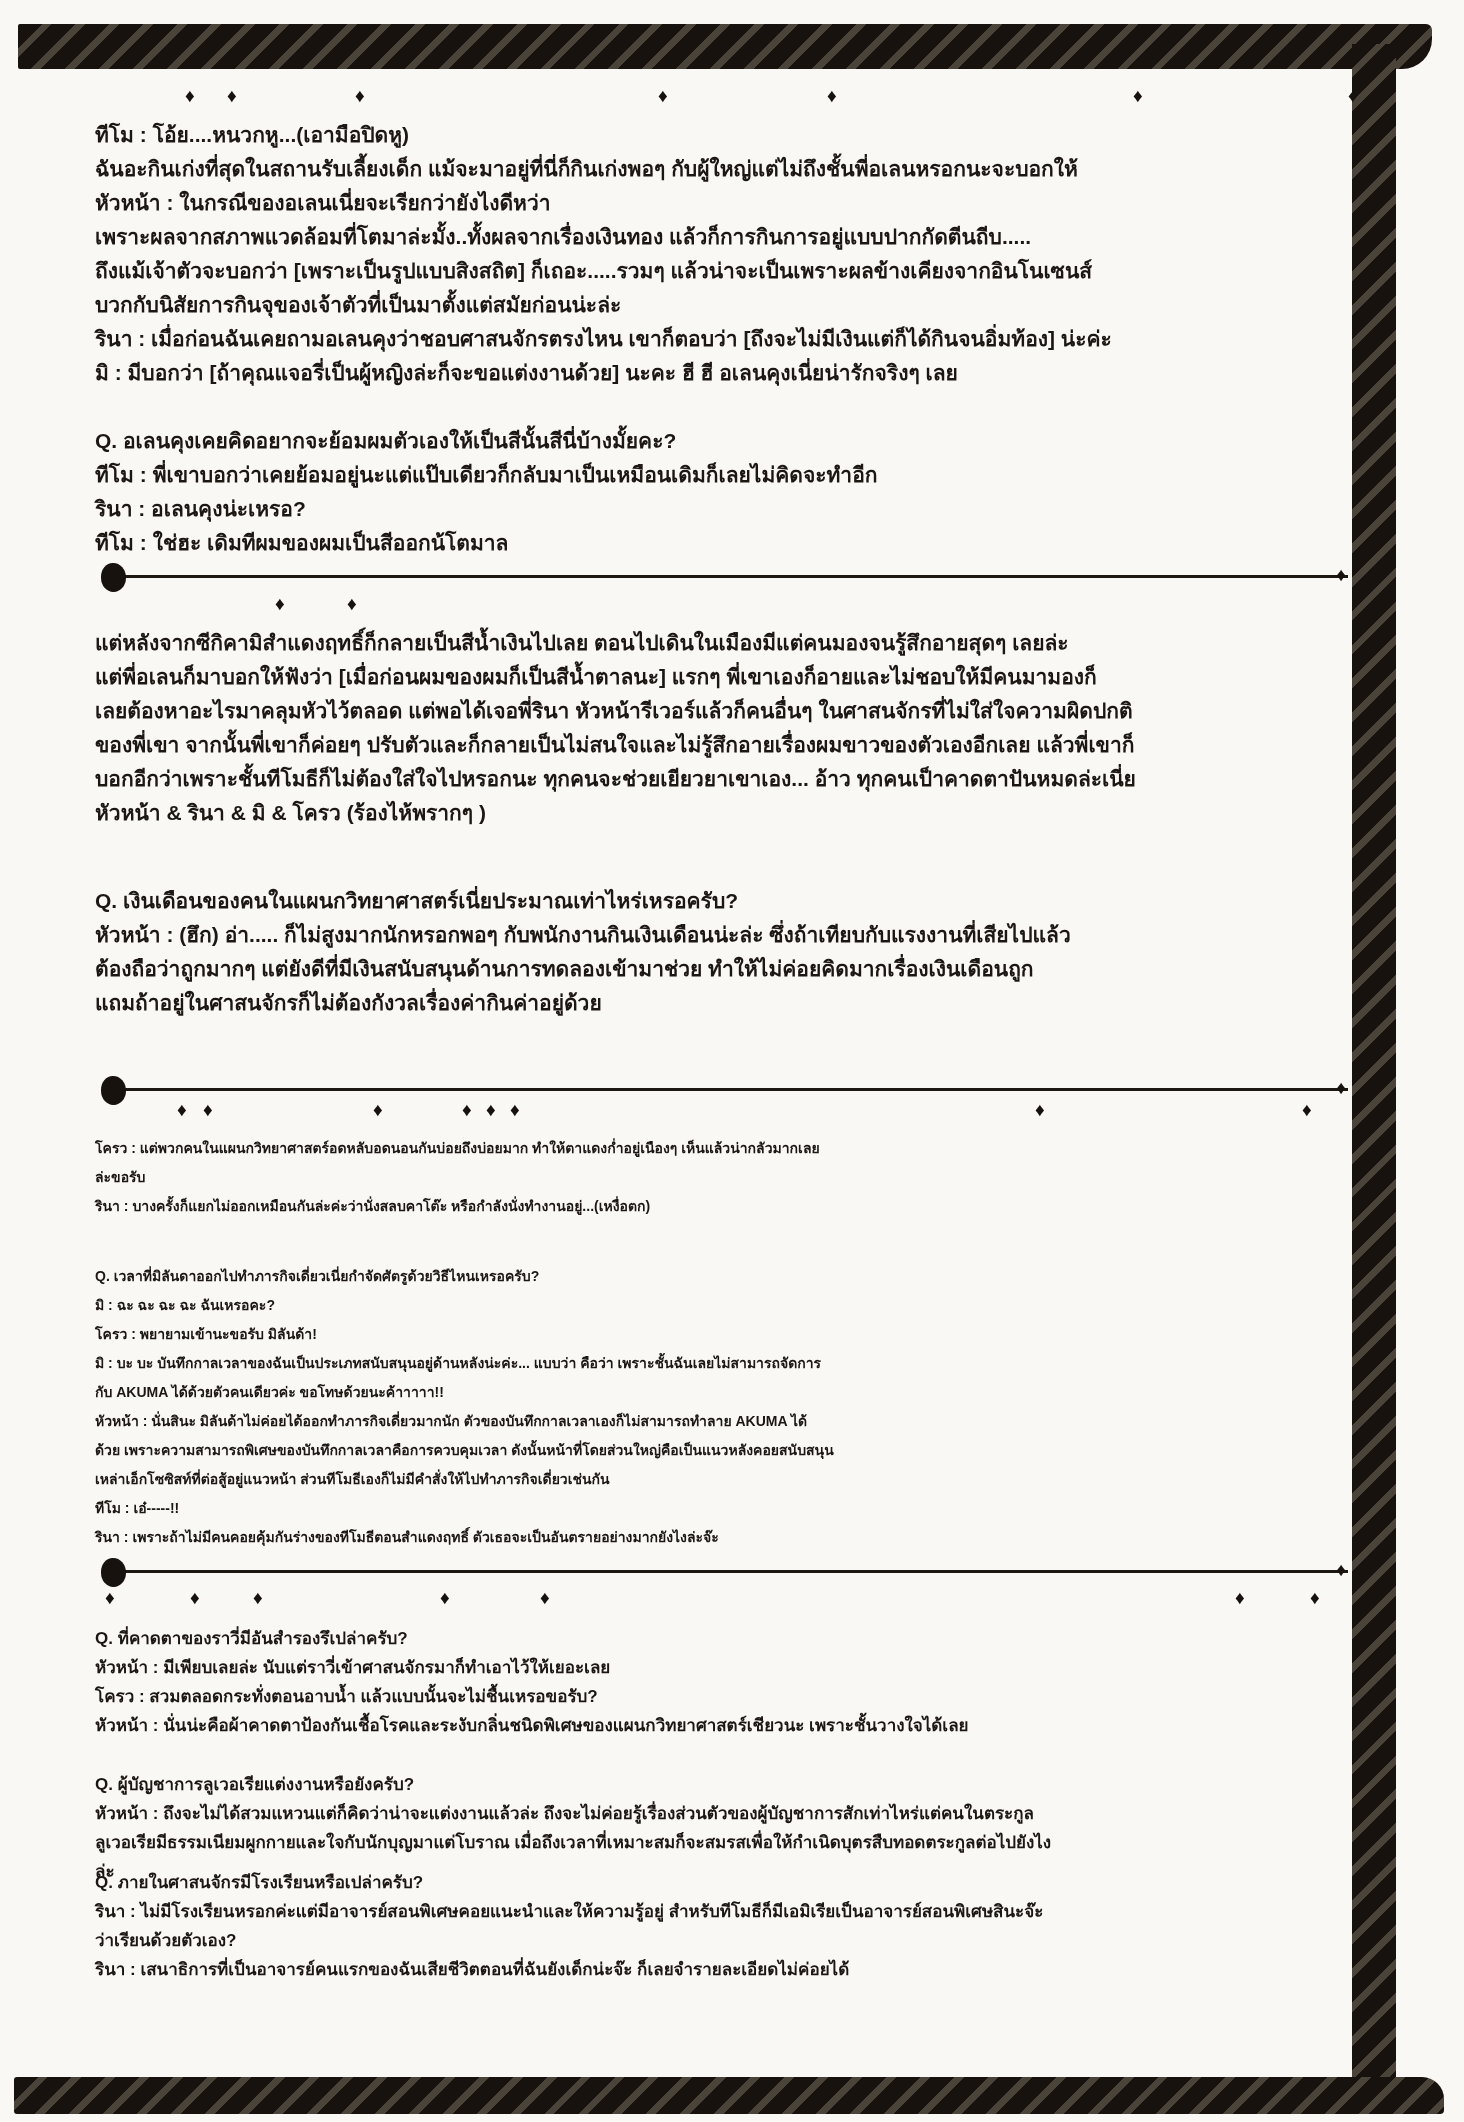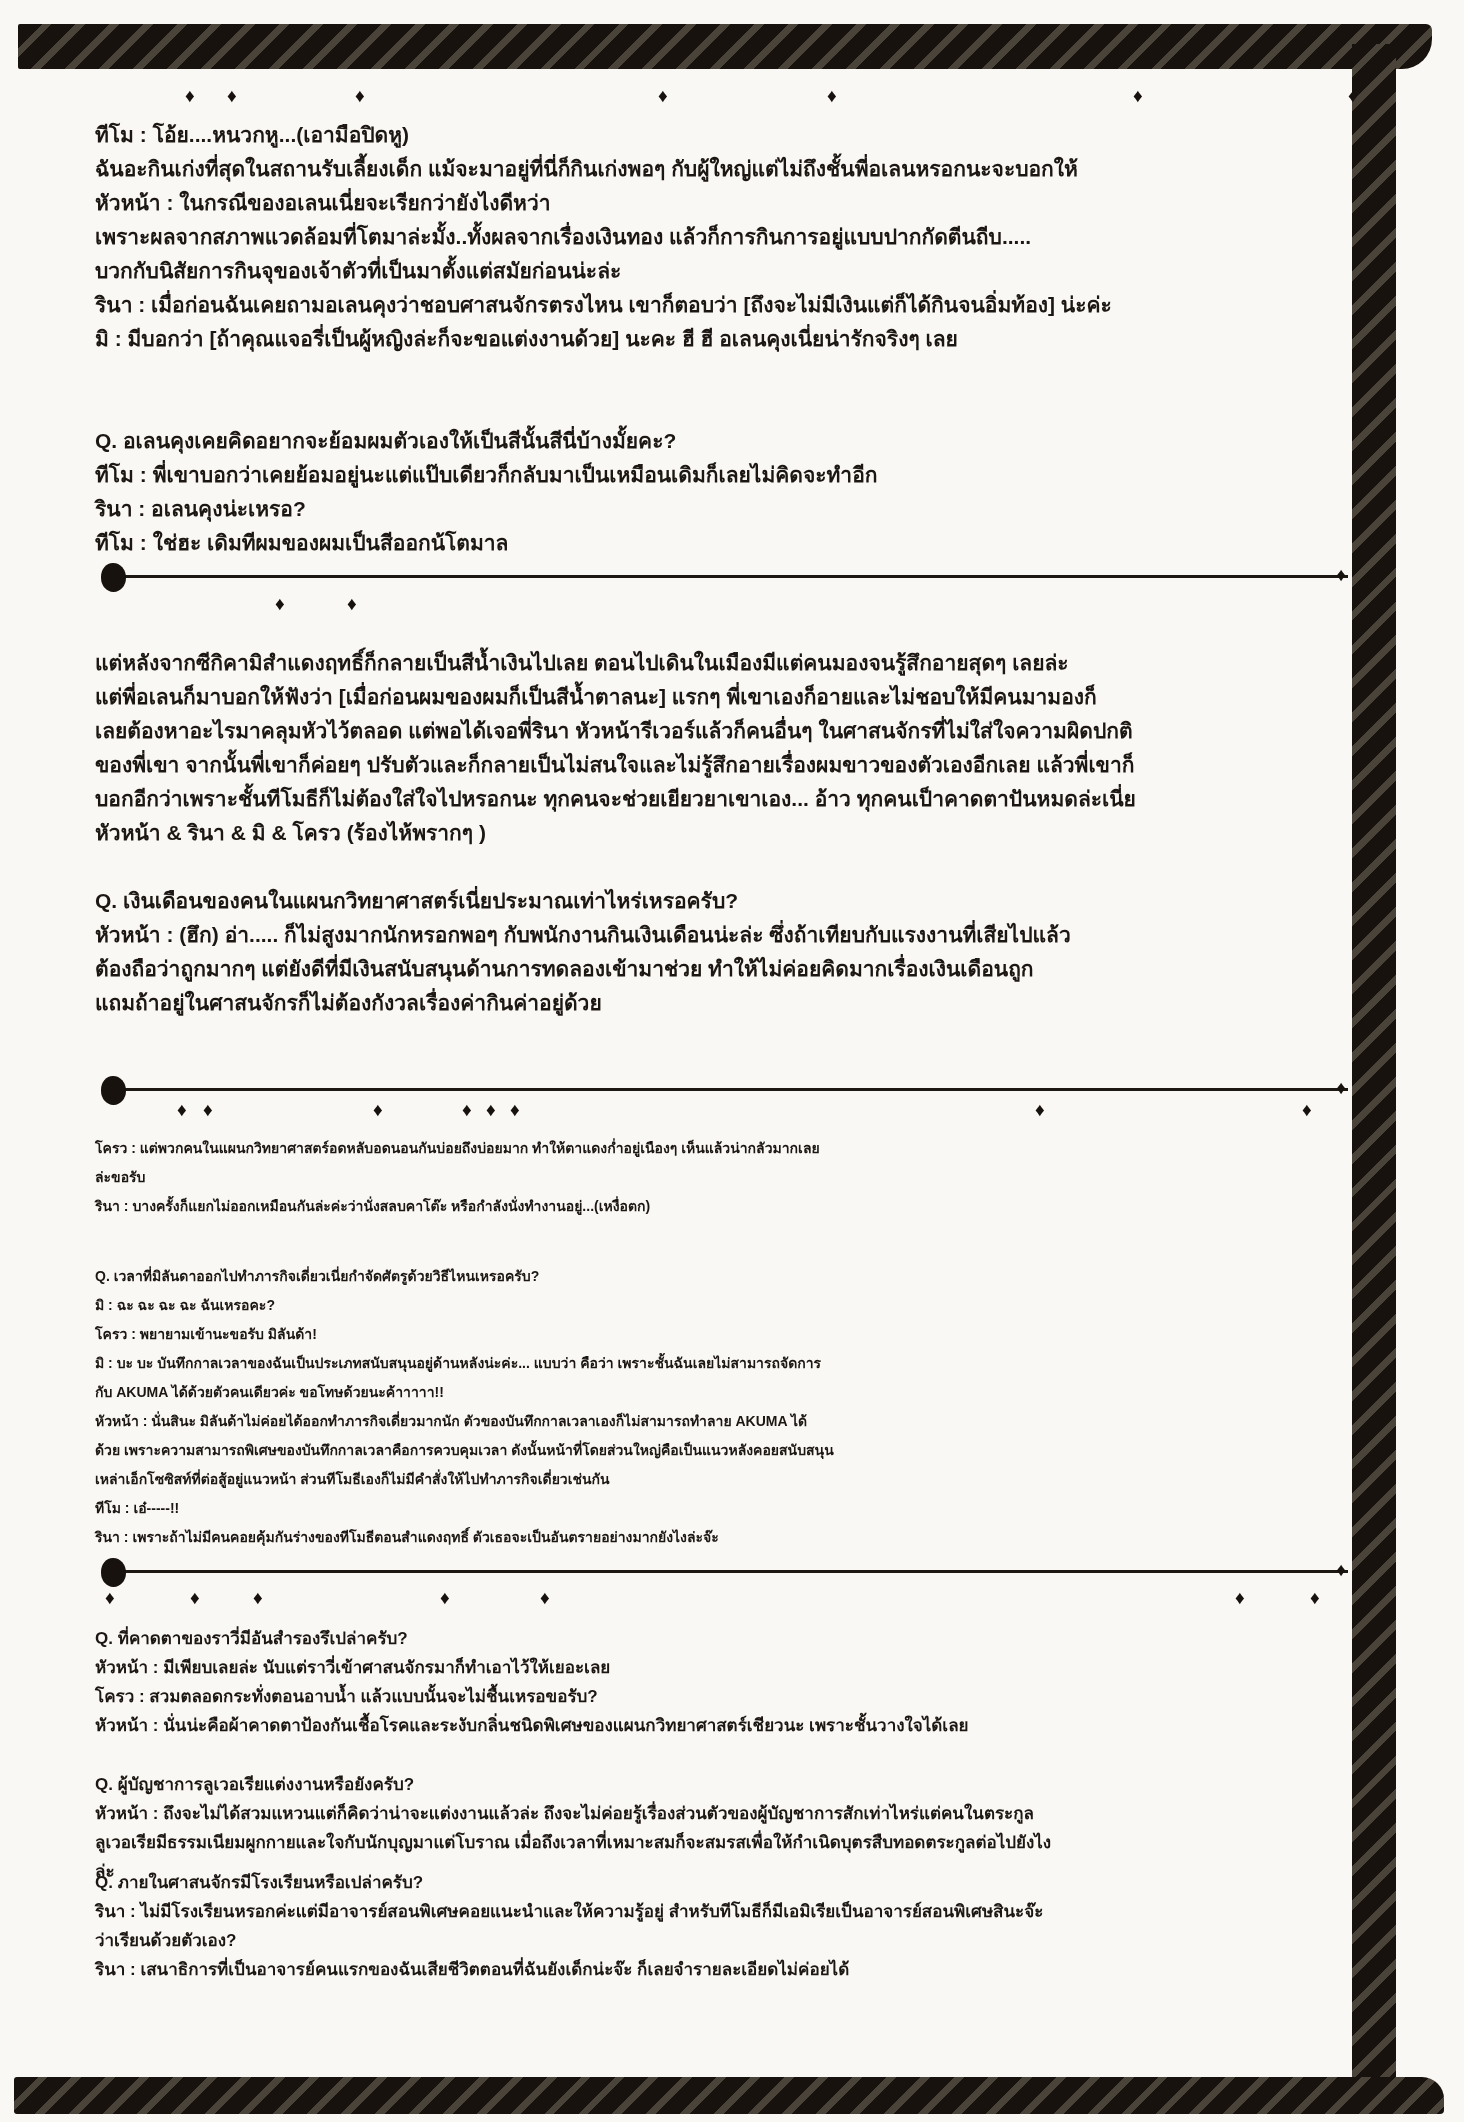--- a/index.html
+++ b/index.html
@@ -73,37 +73,38 @@
       <span class="dia" style="left: 540px;">♦</span>
       <span class="dia" style="left: 1235px;">♦</span>
       <span class="dia" style="left: 1310px;">♦</span>
     </div>
 
   <div class="block txt-a" style="top:118px">
       <div class="line">ทีโม : โอ้ย....หนวกหู...(เอามือปิดหู)</div>
       <div class="line">ฉันอะกินเก่งที่สุดในสถานรับเลี้ยงเด็ก แม้จะมาอยู่ที่นี่ก็กินเก่งพอๆ กับผู้ใหญ่แต่ไม่ถึงชั้นพี่อเลนหรอกนะจะบอกให้</div>
       <div class="line">หัวหน้า : ในกรณีของอเลนเนี่ยจะเรียกว่ายังไงดีหว่า</div>
       <div class="line">เพราะผลจากสภาพแวดล้อมที่โตมาล่ะมั้ง..ทั้งผลจากเรื่องเงินทอง แล้วก็การกินการอยู่แบบปากกัดตีนถีบ.....</div>
+      <div class="line">ถึงแม้เจ้าตัวจะบอกว่า [เพราะเป็นรูปแบบสิงสถิต] ก็เถอะ.....รวมๆ แล้วน่าจะเป็นเพราะผลข้างเคียงจากอินโนเซนส์</div>
       <div class="line">บวกกับนิสัยการกินจุของเจ้าตัวที่เป็นมาตั้งแต่สมัยก่อนน่ะล่ะ</div>
       <div class="line">รินา : เมื่อก่อนฉันเคยถามอเลนคุงว่าชอบศาสนจักรตรงไหน เขาก็ตอบว่า [ถึงจะไม่มีเงินแต่ก็ได้กินจนอิ่มท้อง] น่ะค่ะ</div>
       <div class="line">มิ : มีบอกว่า [ถ้าคุณแจอรี่เป็นผู้หญิงล่ะก็จะขอแต่งงานด้วย] นะคะ ฮี ฮี อเลนคุงเนี่ยน่ารักจริงๆ เลย</div>
     </div>
   <div class="block txt-a" style="top:424px">
       <div class="line">Q. อเลนคุงเคยคิดอยากจะย้อมผมตัวเองให้เป็นสีนั้นสีนี่บ้างมั้ยคะ?</div>
       <div class="line">ทีโม : พี่เขาบอกว่าเคยย้อมอยู่นะแต่แป๊บเดียวก็กลับมาเป็นเหมือนเดิมก็เลยไม่คิดจะทำอีก</div>
       <div class="line">รินา : อเลนคุงน่ะเหรอ?</div>
       <div class="line">ทีโม : ใช่ฮะ เดิมทีผมของผมเป็นสีออกน้โตมาล</div>
     </div>
 
   <div class="divider" style="top:575px">
     <span class="blob"></span>
     <span class="end-dia">♦</span>
   </div>
 
-  <div class="block txt-a" style="top:646px">
+  <div class="block txt-a" style="top:626px">
       <div class="line">แต่หลังจากซีกิคามิสำแดงฤทธิ์ก็กลายเป็นสีน้ำเงินไปเลย ตอนไปเดินในเมืองมีแต่คนมองจนรู้สึกอายสุดๆ เลยล่ะ</div>
       <div class="line">แต่พี่อเลนก็มาบอกให้ฟังว่า [เมื่อก่อนผมของผมก็เป็นสีน้ำตาลนะ] แรกๆ พี่เขาเองก็อายและไม่ชอบให้มีคนมามองก็</div>
       <div class="line">เลยต้องหาอะไรมาคลุมหัวไว้ตลอด แต่พอได้เจอพี่รินา หัวหน้ารีเวอร์แล้วก็คนอื่นๆ ในศาสนจักรที่ไม่ใส่ใจความผิดปกติ</div>
       <div class="line">ของพี่เขา จากนั้นพี่เขาก็ค่อยๆ ปรับตัวและก็กลายเป็นไม่สนใจและไม่รู้สึกอายเรื่องผมขาวของตัวเองอีกเลย แล้วพี่เขาก็</div>
       <div class="line">บอกอีกว่าเพราะชั้นทีโมธีก็ไม่ต้องใส่ใจไปหรอกนะ ทุกคนจะช่วยเยียวยาเขาเอง... อ้าว ทุกคนเป็าคาดตาปันหมดล่ะเนี่ย</div>
       <div class="line">หัวหน้า &amp; รินา &amp; มิ &amp; โครว (ร้องไห้พรากๆ )</div>
     </div>
   <div class="block txt-a" style="top:884px">
       <div class="line">Q. เงินเดือนของคนในแผนกวิทยาศาสตร์เนี่ยประมาณเท่าไหร่เหรอครับ?</div>
       <div class="line">หัวหน้า : (ฮึก) อ่า..... ก็ไม่สูงมากนักหรอกพอๆ กับพนักงานกินเงินเดือนน่ะล่ะ ซึ่งถ้าเทียบกับแรงงานที่เสียไปแล้ว</div>

